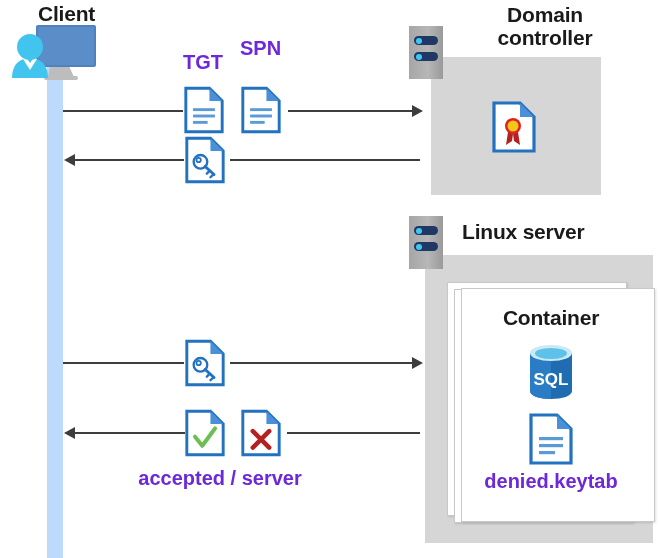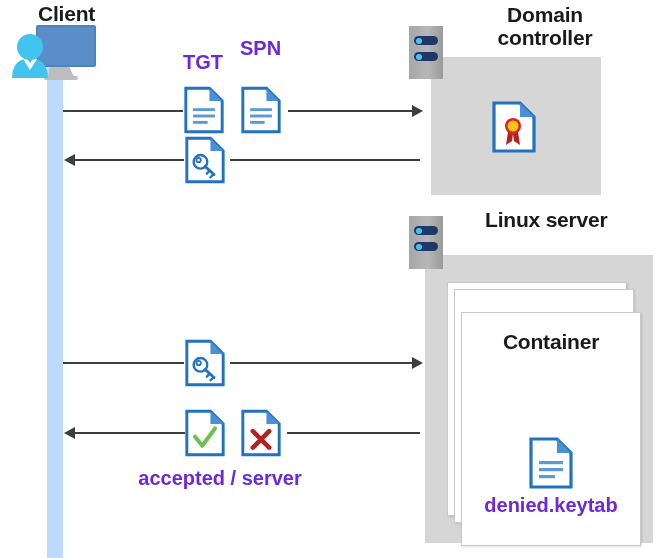--- a/index.html
+++ b/index.html
@@ -142,28 +142,37 @@
     </svg>
   </div>
 
   <div class="abs panel-gray" style="left:425px; top:255px; width:228px; height:288px;"></div>
 
   <div class="abs rack" style="left:409px; top:216px;">
     <div class="slot" style="top:10px;"></div>
     <div class="slot" style="top:26px;"></div>
   </div>
 
-  <div class="abs title-bold" style="left:462px; top:207px;margin-left:23px;">Linux server</div>
+  <div class="abs title-bold" style="left:462px; top:219px;">Linux server</div>
 
   <div class="abs card" style="left:447px; top:282px; width:178px; height:232px;"></div>
   <div class="abs card" style="left:454px; top:289px; width:178px; height:232px;"></div>
-  <div class="abs card" style="left:461px; top:312px; width:178px; height:232px;">
+  <div class="abs card" style="left:461px; top:288px; width:178px; height:232px;padding-left:14px;">
 
     <div class="abs title-bold center-text" style="left:0px; top:16px; width:178px;">Container</div>
 
+    <div class="abs" style="left:61px; top:54px;">
+      <svg width="56" height="58" viewBox="0 0 56 58">
+        <path d="M7 10 V48 C7 53 17 56 28 56 C39 56 49 53 49 48 V10 Z" fill="#1f6cb0"></path>
+        <path d="M7 10 V48 C7 53 17 56 28 56 V10 Z" fill="#2a7cc4"></path>
+        <ellipse cx="28" cy="10" rx="21" ry="8" fill="#c9e9f6"></ellipse>
+        <ellipse cx="28" cy="10.5" rx="16" ry="5.5" fill="#5ec2e8"></ellipse>
+        <text x="28" y="42" font-family="'Liberation Sans',sans-serif" font-size="17" font-weight="bold" fill="#ffffff" text-anchor="middle">SQL</text>
+      </svg>
+    </div>
 
     <div class="abs" style="left:67px; top:124px;">
       <svg width="44" height="52" viewBox="0 0 44 52">
         <path d="M2 2 H28 L42 16 V50 H2 Z" fill="#ffffff" stroke="#2272c0" stroke-width="3.2"></path>
         <path d="M28 2 L42 16 H28 Z" fill="#4a90d9"></path>
         <rect x="10" y="24" width="24" height="3.2" fill="#5b9bd5"></rect>
         <rect x="10" y="31" width="24" height="3.2" fill="#5b9bd5"></rect>
         <rect x="10" y="38" width="16" height="3.2" fill="#5b9bd5"></rect>
       </svg>
     </div>

